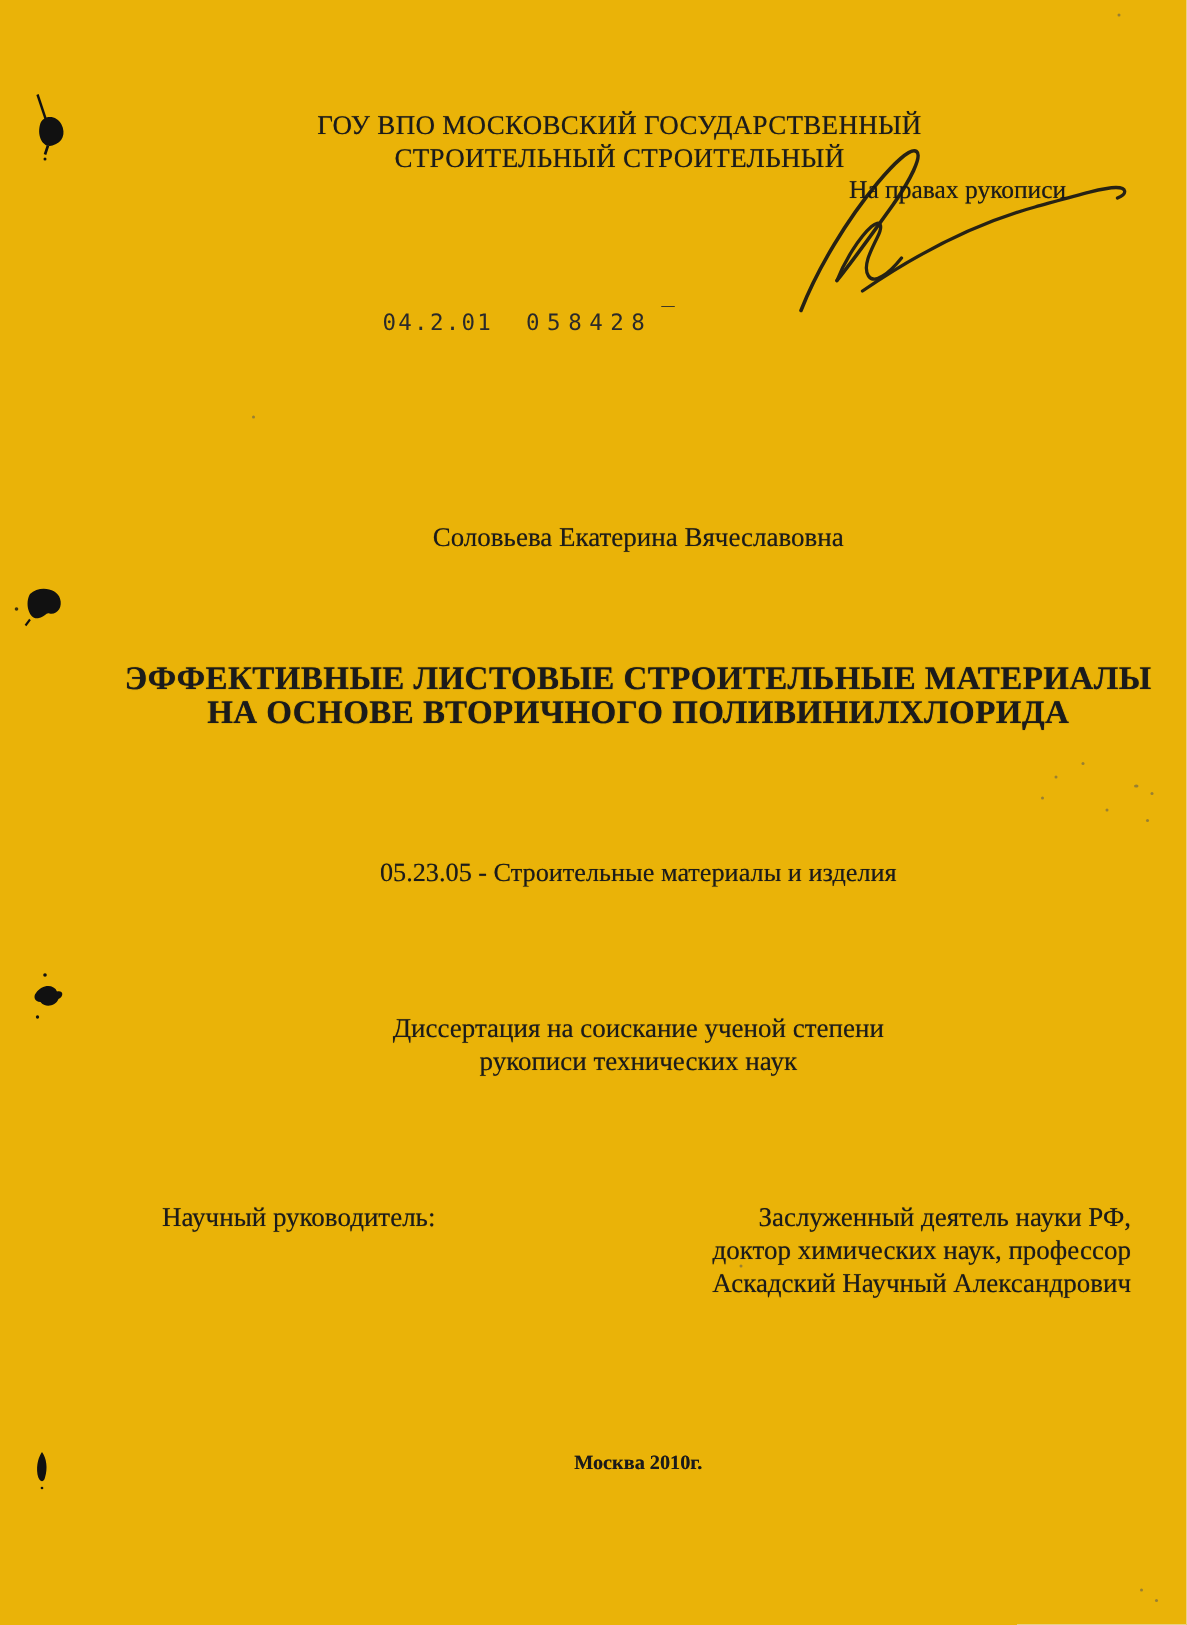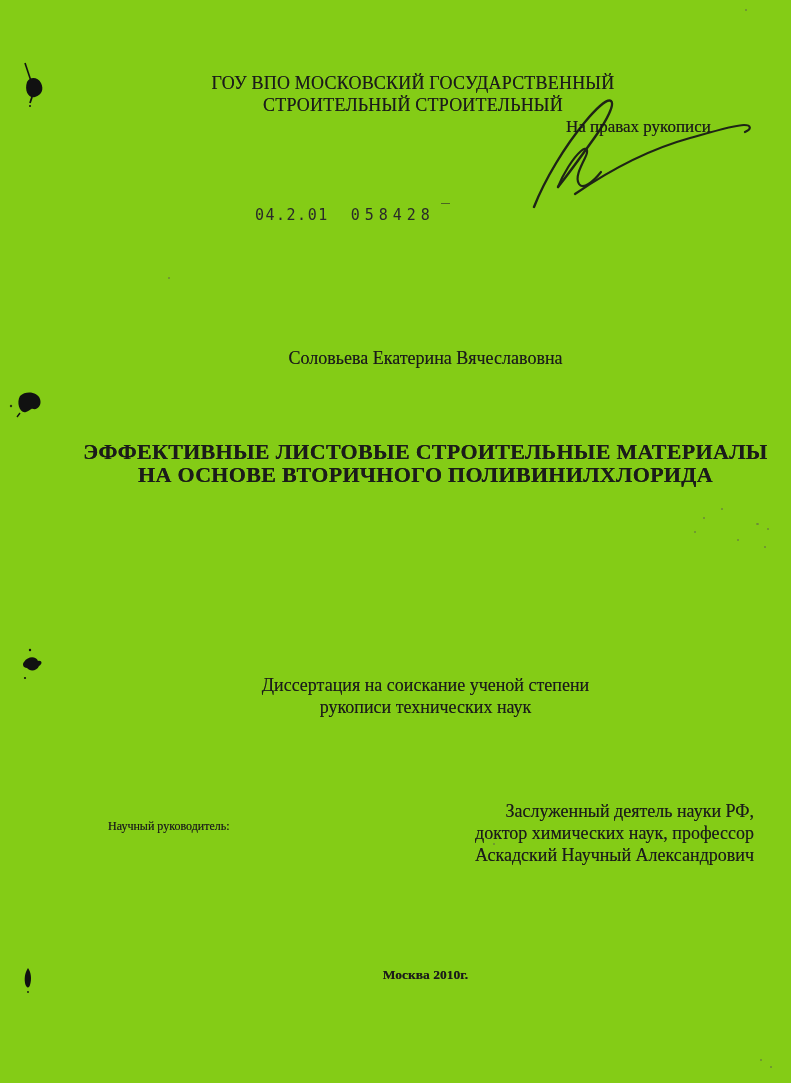--- a/index.html
+++ b/index.html
@@ -1,20 +1,20 @@
 <!DOCTYPE html>
 <html><head>
 <meta charset="utf-8">
 <style>
   html,body{margin:0;padding:0;background:#e8e8e8;}
   .page{
     position:relative;
     width:791px;height:1083px;
     margin:0 auto;
-    background:#84cc16;
+    background:#eab308;
     overflow:hidden;
     font-family:"Liberation Serif", serif;
     color:#1b1b1b;
   }
   .center-block{
     position:absolute;left:60px;right:0;
     text-align:center;
   }
   .header-block{
     position:absolute;left:35px;right:0;
@@ -52,23 +52,22 @@
   .specialty-line{
     top:571px;font-size:17.5px;
     text-shadow:0 0 0.5px rgba(20,20,20,0.55);
   }
   .degree-block{
     top:674px;font-size:18px;line-height:22px;
     text-shadow:0 0 0.5px rgba(20,20,20,0.55);
   }
   .supervisor-label{
     position:absolute;left:108px;top:801px;
-    font-size:12px;
+    font-size:18px;
     text-shadow:0 0 0.5px rgba(20,20,20,0.55);
-    margin-top:18px;
   }
   .supervisor-block{
     position:absolute;right:37px;top:800px;
     text-align:right;
     font-size:18px;line-height:22px;
     text-shadow:0 0 0.5px rgba(20,20,20,0.55);
   }
   .city-line{
     top:957px;font-size:13.5px;font-weight:bold;
     text-shadow:0 0 0.4px rgba(20,20,20,0.6);
@@ -104,20 +103,21 @@
     <span>04.2.01</span><span class="gap"></span><span class="wide">058428</span><span class="dash">‾</span>
   </div>
 
   <div class="center-block author-line">Соловьева Екатерина Вячеславовна</div>
 
   <div class="center-block title-block">
     <div>ЭФФЕКТИВНЫЕ ЛИСТОВЫЕ СТРОИТЕЛЬНЫЕ МАТЕРИАЛЫ</div>
     <div>НА ОСНОВЕ ВТОРИЧНОГО ПОЛИВИНИЛХЛОРИДА</div>
   </div>
 
+  <div class="center-block specialty-line">05.23.05 - Строительные материалы и изделия</div>
 
   <div class="center-block degree-block">
     <div>Диссертация на соискание ученой степени</div>
     <div>рукописи технических наук</div>
   </div>
 
   <div class="supervisor-label">Научный руководитель:</div>
   <div class="supervisor-block">
     <div>Заслуженный деятель науки РФ,</div>
     <div>доктор химических наук, профессор</div>

